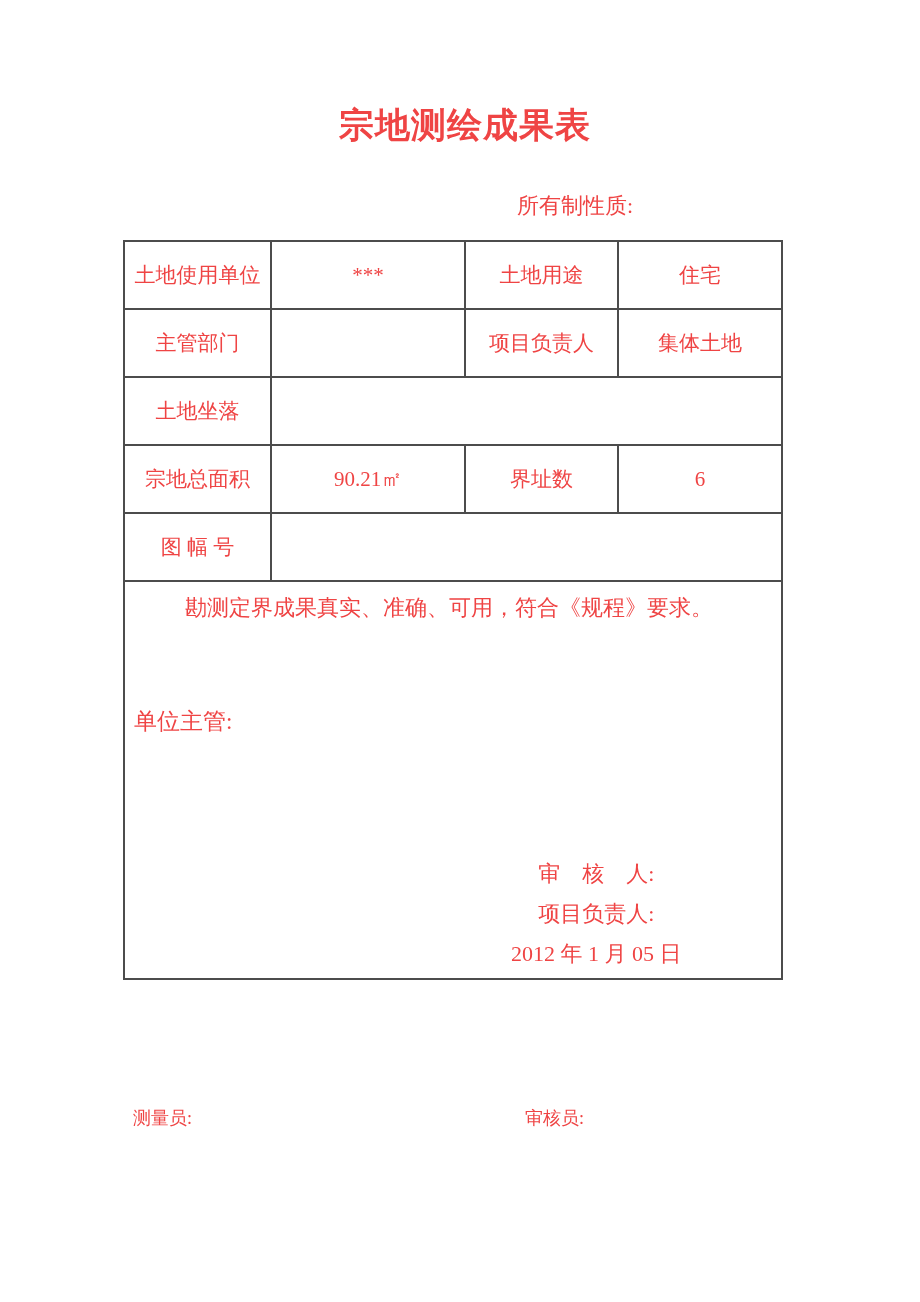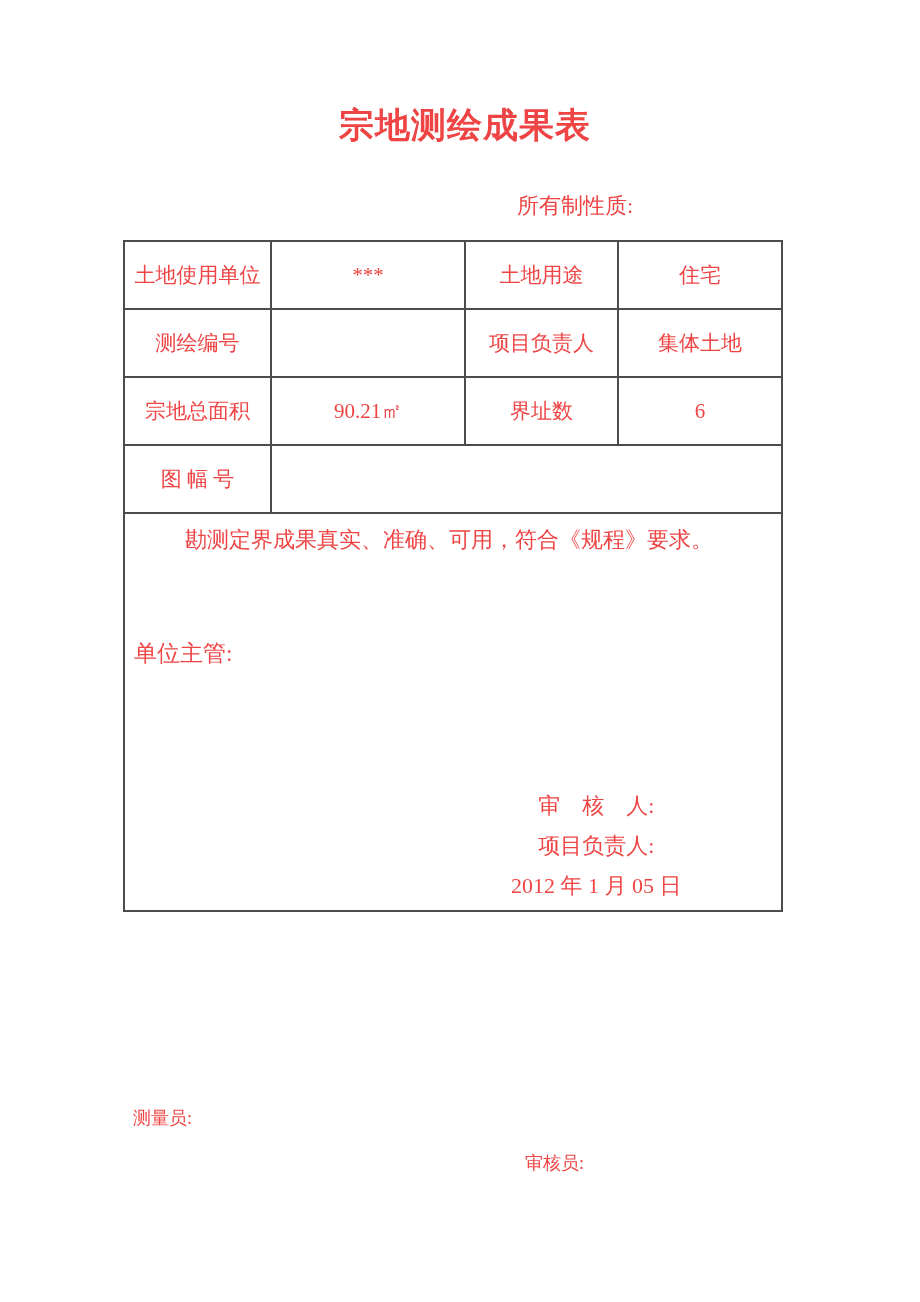--- a/index.html
+++ b/index.html
@@ -71,21 +71,21 @@
   }
   .sign-block {
     position: absolute;
     top: 272px;
     left: 386px;
     font-size: 22px;
   }
   .sign-block div { line-height: 40px; height: 40px; white-space: pre; }
   .footer-line { position: absolute; top: 1106px; font-size: 18px; }
   .footer-surveyor { left: 133px; }
-  .footer-checker  { left: 525px; margin-top: 45px; }
+  .footer-checker  { left: 525px; }
 </style>
 </head>
 <body>
 
 <div class="page">
 
   <div class="doc-title">宗地测绘成果表</div>
 
   <div class="survey-no">所有制性质:</div>
 
@@ -97,24 +97,28 @@
       <col style="width:164px">
     </colgroup>
     <tbody>
       <tr class="r-std">
         <td>土地使用单位</td>
         <td>***</td>
         <td>土地用途</td>
         <td>住宅</td>
       </tr>
       <tr class="r-std">
-        <td>测绘编号</td>
+        <td>主管部门</td>
         <td></td>
         <td>项目负责人</td>
         <td>集体土地</td>
+      </tr>
+      <tr class="r-std">
+        <td>土地坐落</td>
+        <td colspan="3"></td>
       </tr>
       <tr class="r-std">
         <td>宗地总面积</td>
         <td>90.21㎡</td>
         <td>界址数</td>
         <td>6</td>
       </tr>
       <tr class="r-std">
         <td>图 幅 号</td>
         <td colspan="3"></td>

